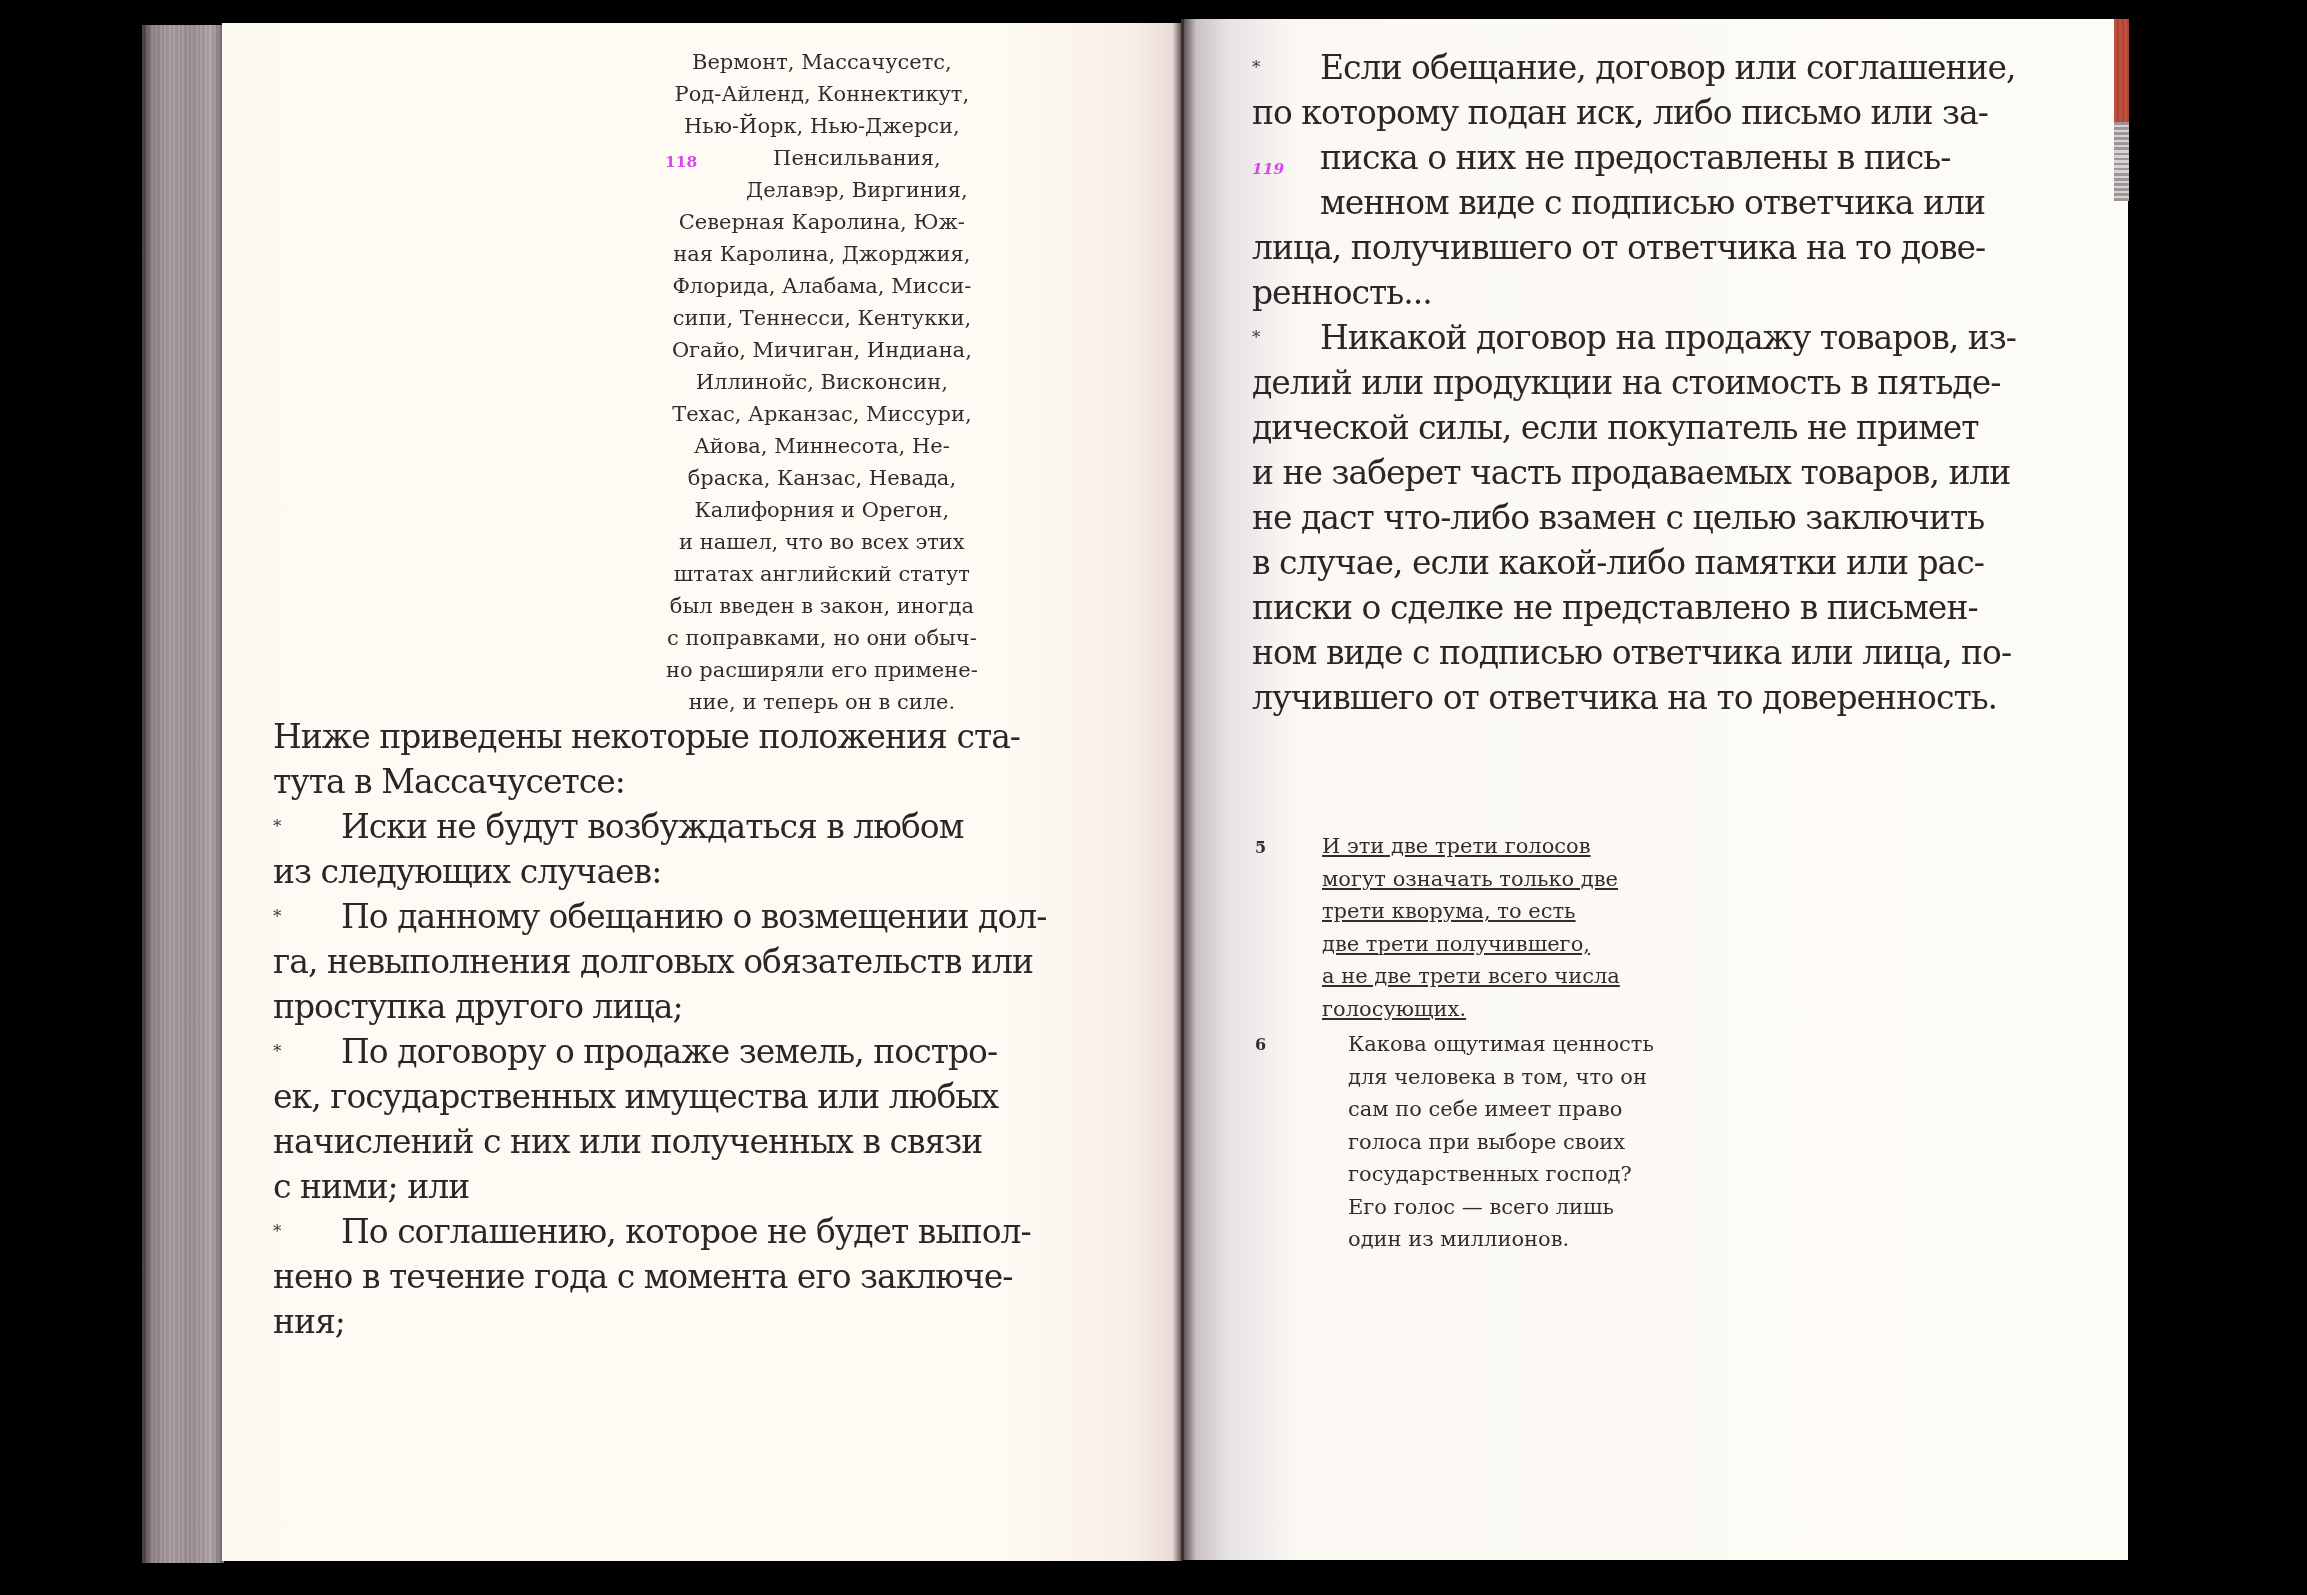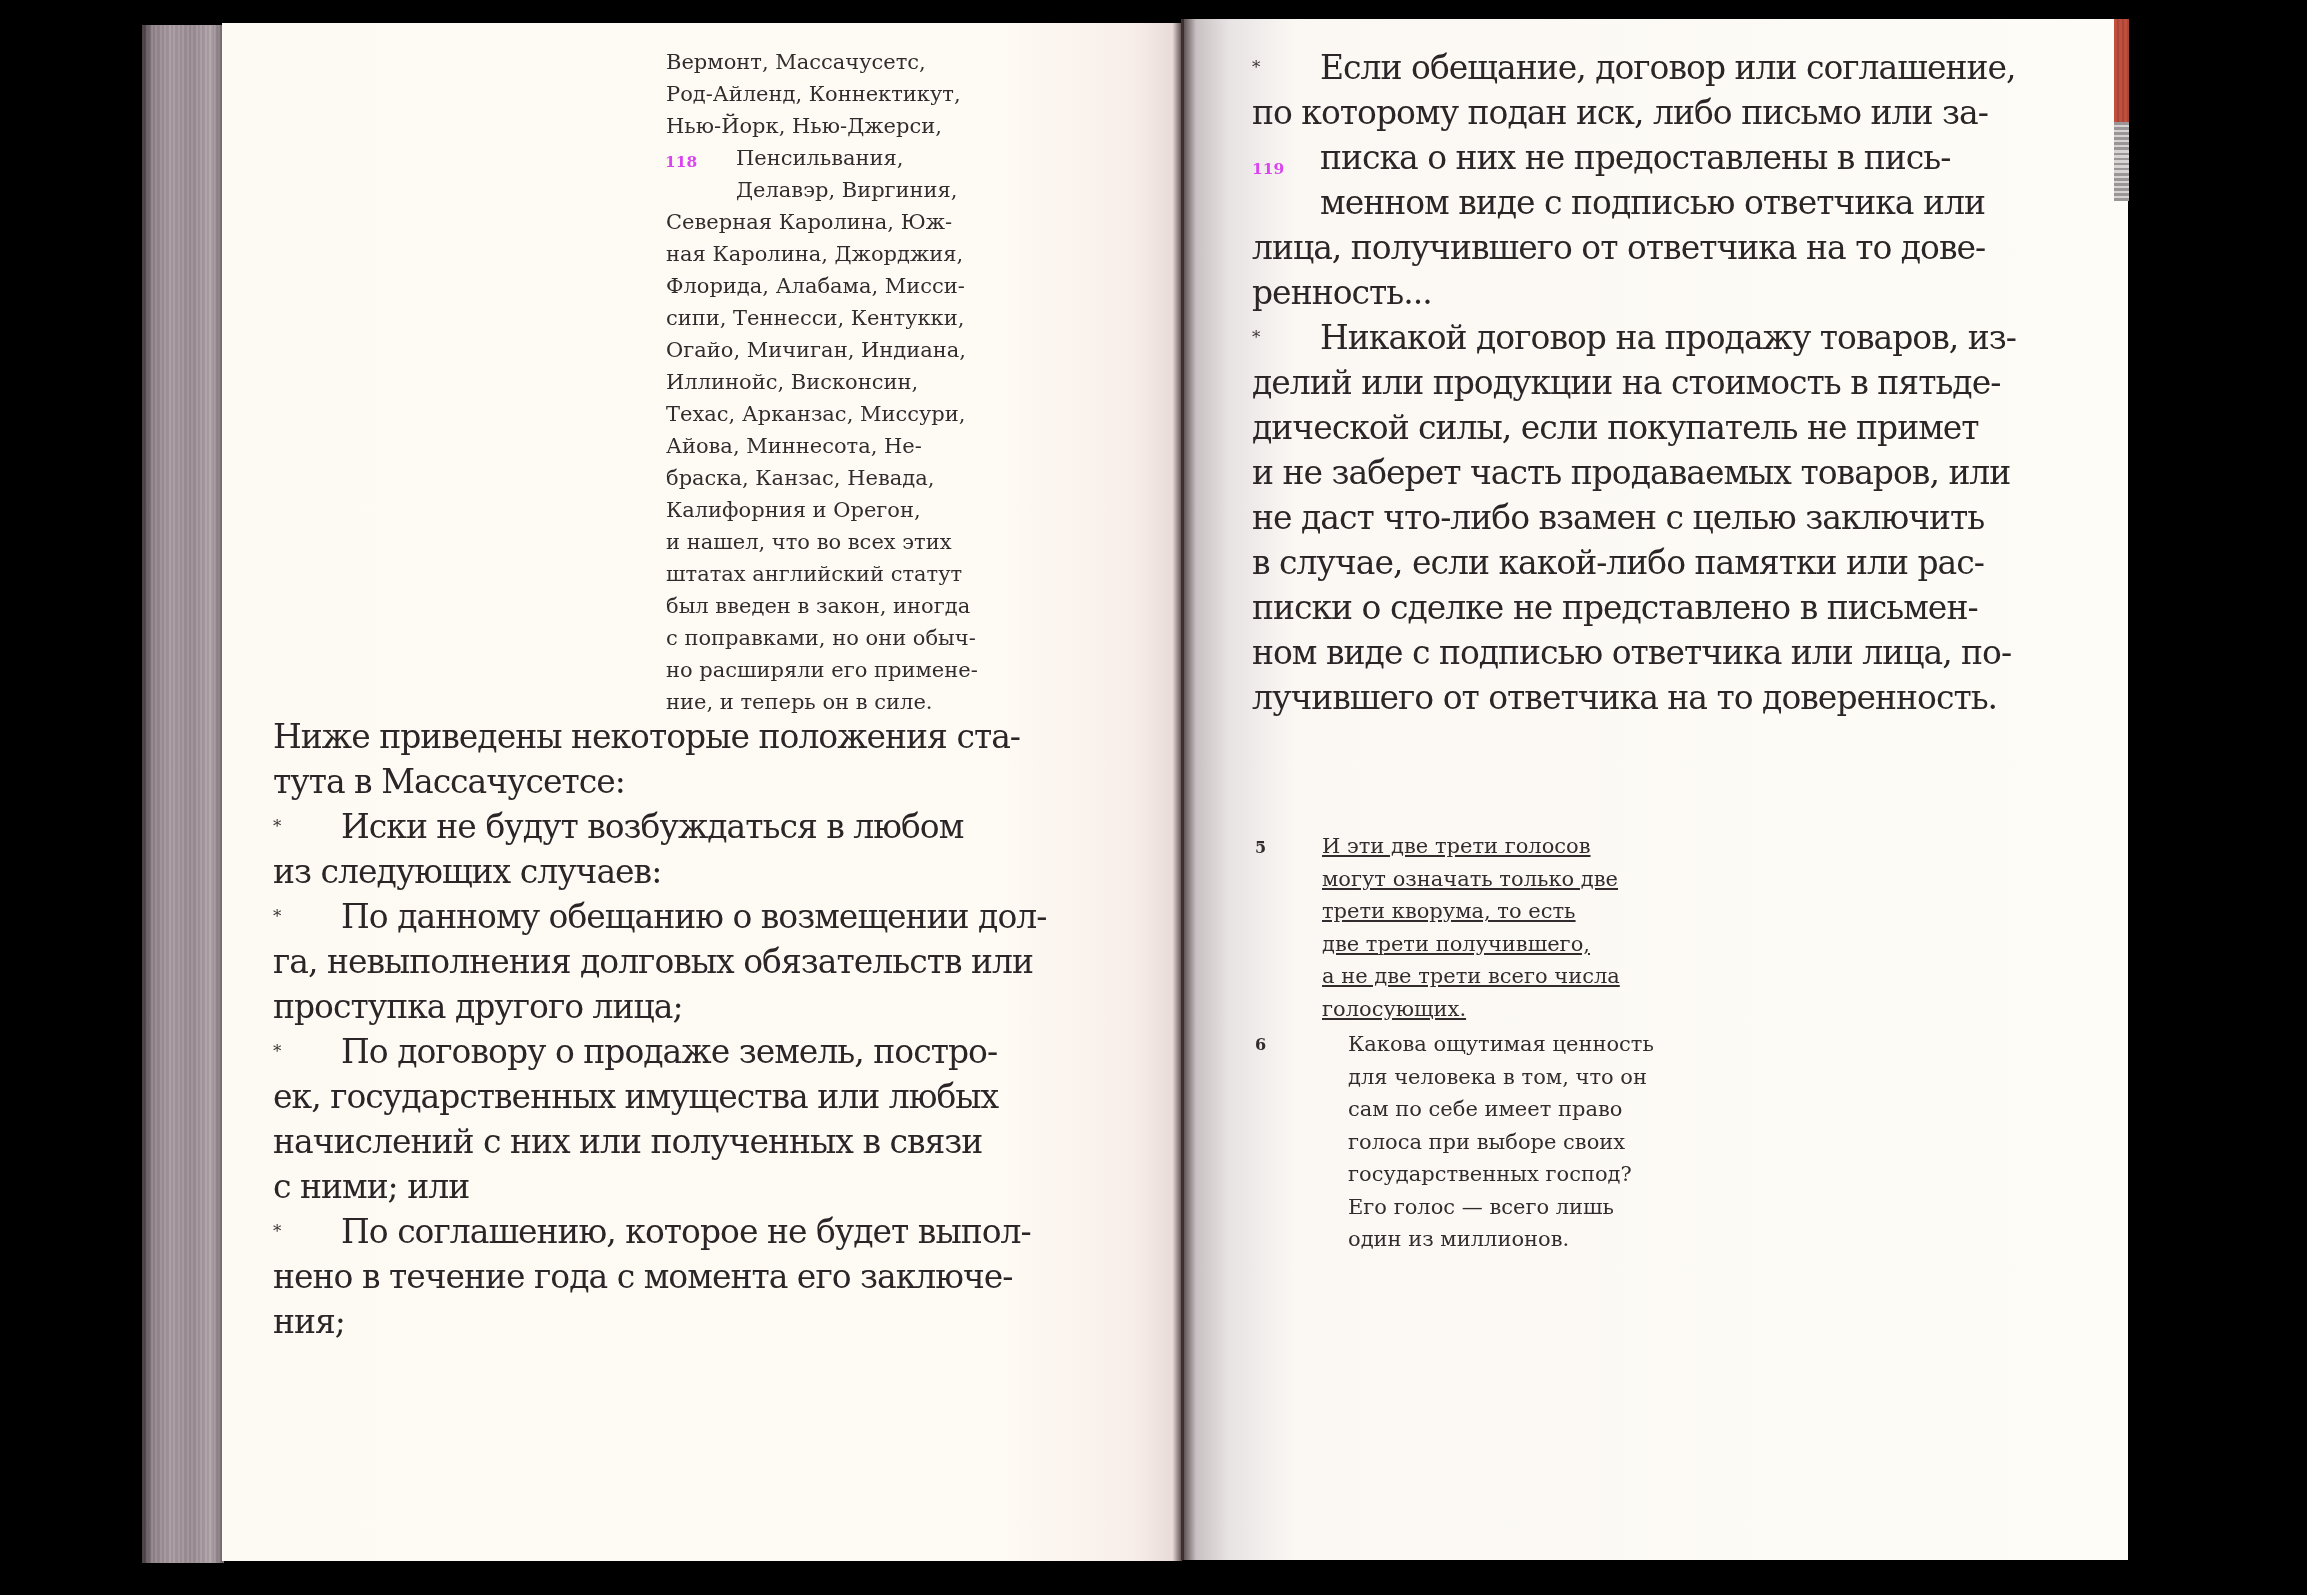--- a/index.html
+++ b/index.html
@@ -19,21 +19,21 @@
   .page-left { left:222px; top:23px; width:960px; height:1538px;
     background:linear-gradient(90deg,#fdfaf3 0%,#fefbf5 80%,#f8eee9 95%,#e9dcd8 99%,#5a4a4c 100%); }
   .page-right { left:1182px; top:19.3px; width:946px; height:1541px;
     background:linear-gradient(90deg,#4e4244 0%,#c9c1c3 1.5%,#e8e3e4 5%,#fbf8f4 12%,#fefcf7 100%); }
   .gutter-line { position:absolute; left:1181px; top:19.3px; width:2.6px; height:1541px; background:#3b2f31; }
   .tab-red { position:absolute; left:2114px; top:19.3px; width:15.4px; height:103px;
     background:repeating-linear-gradient(90deg,#c0503c 0 3.2px,#a8453a 3.2px 5.1px); }
   .tab-grey { position:absolute; left:2114px; top:122px; width:15.4px; height:79px;
     background:repeating-linear-gradient(0deg,#9a9596 0 2.6px,#d8d4d4 2.6px 5.1px); }
 
-  .sidenote { position:absolute; font-size:21px; line-height:32px; color:#332c2e; }
+  .sidenote { position:absolute; font-size:21px; line-height:32px; color:#332c2e;text-align:center; }
   .sidenote .line { white-space:nowrap; }
   .sidenote .indent { padding-left:70px; }
   .pagemark { position:absolute; font-size:15.4px; font-weight:bold; color:#d946ef; }
 
   .main { position:absolute; font-size:33px; line-height:45px; color:#2b2527;
     font-family:"DejaVu Serif", serif; letter-spacing:-1px; }
   .main .line { white-space:nowrap; position:relative; }
   .main .ind { padding-left:68px; }
   .bullet { position:absolute; left:0; top:0; font-size:16.7px; color:#3a3234; }
 
@@ -103,21 +103,21 @@
     <div class="line ind"><span class="bullet">*</span><span>Никакой договор на продажу товаров, из-</span></div>
     <div class="line"><span>делий или продукции на стоимость в пятьде-</span></div>
     <div class="line"><span>дической силы, если покупатель не примет</span></div>
     <div class="line"><span>и не заберет часть продаваемых товаров, или</span></div>
     <div class="line"><span>не даст что-либо взамен с целью заключить</span></div>
     <div class="line"><span>в случае, если какой-либо памятки или рас-</span></div>
     <div class="line"><span>писки о сделке не представлено в письмен-</span></div>
     <div class="line"><span>ном виде с подписью ответчика или лица, по-</span></div>
     <div class="line"><span>лучившего от ответчика на то доверенность.</span></div>
   </div>
-<div class="pagemark" style="left:1252px; top:160px;">119</div>
+<div class="pagemark" style="left:1252px; top:160px;font-style:italic;">119</div>
 
 <div id="right-footnotes">
     <div class="fn-num" style="left: 1255px; top: 838px;">5</div>
     <div class="fn" style="left: 1322px; top: 830px; text-decoration: underline;">
       <div class="line">И эти две трети голосов</div>
       <div class="line">могут означать только две</div>
       <div class="line">трети кворума, то есть</div>
       <div class="line">две трети получившего,</div>
       <div class="line">а не две трети всего числа</div>
       <div class="line">голосующих.</div>

